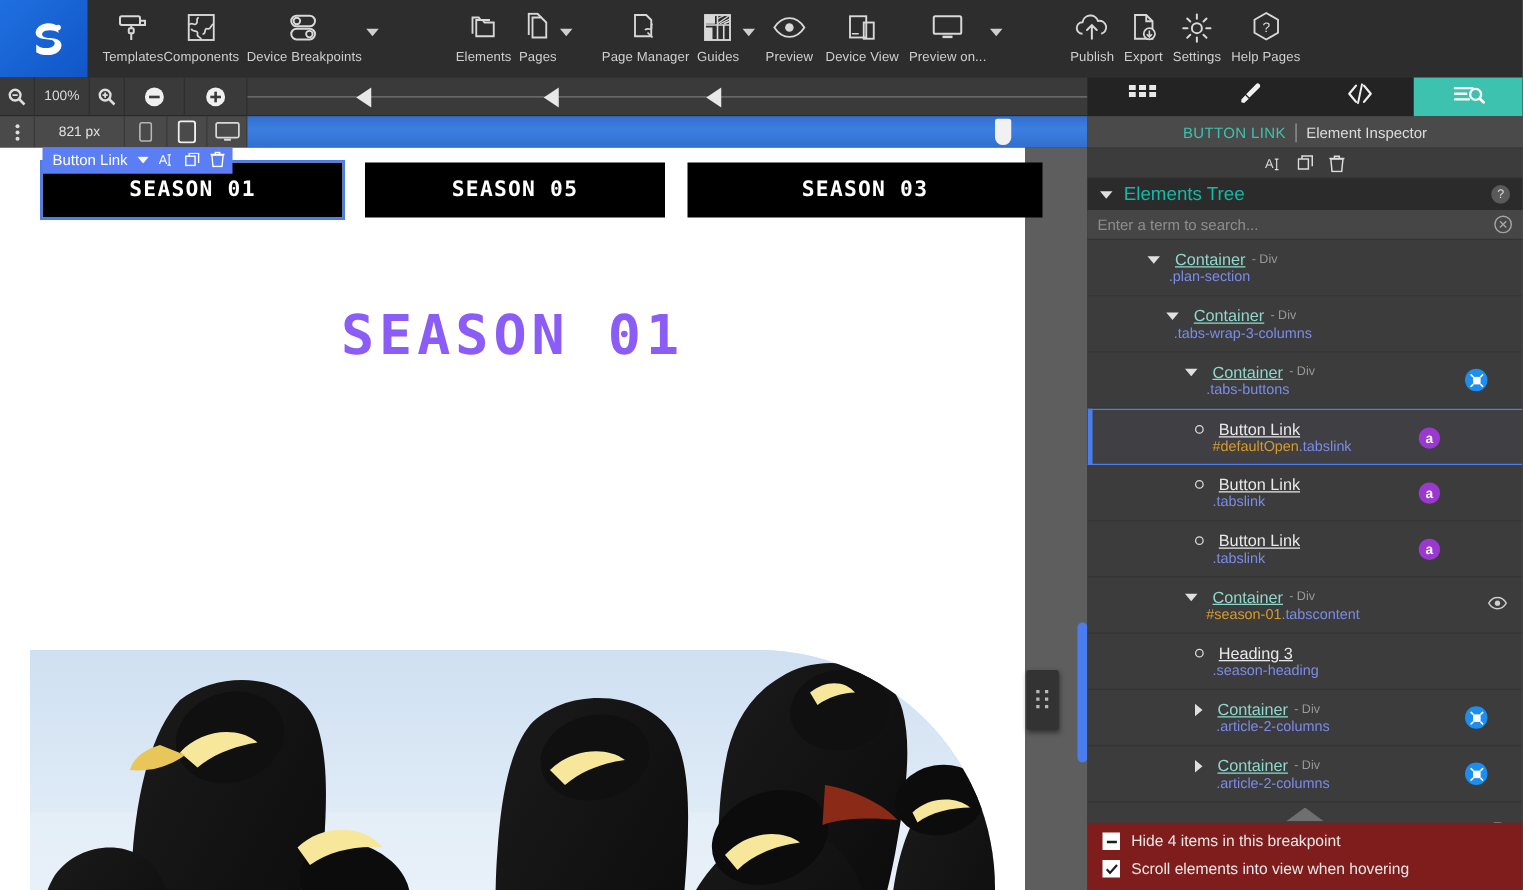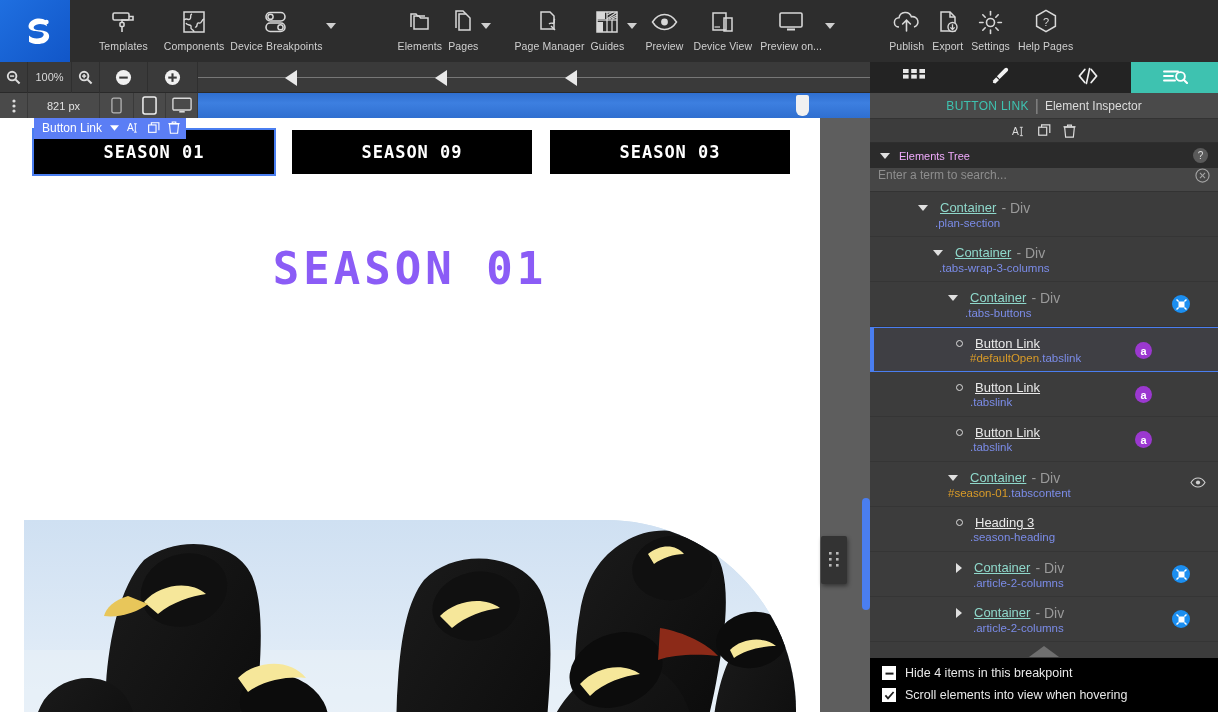--- a/index.html
+++ b/index.html
@@ -47,21 +47,21 @@
     background:#5e5e5e; overflow:hidden; }
   #page { position:absolute; left:0; top:0; width:820px; height:594px; background:#fff; }
 
   .tabs-buttons { position:absolute; left:34px; top:12px; width:756px; height:44px; }
   .tabslink { position:absolute; top:0; height:44px; background:#000; color:#fff;
     font-family:"DejaVu Sans Mono","Liberation Mono",monospace; font-weight:bold;
     font-size:17px; letter-spacing:1px; display:flex; align-items:center;
     justify-content:center; cursor:pointer; }
   #tab0 { left:0; width:240px; outline:2px solid #4a7ef0; outline-offset:0; }
   #tab1 { left:258px; width:240px; }
-  #tab2 { left:516px; width:240px; }
+  #tab2 { left:516px; width:284px; }
 
   #selBadge { position:absolute; left:34px; top:-2px; height:23px; background:#5b7ef5;
     display:flex; align-items:center; padding:0 6px 0 8px; gap:8px; z-index:5; }
   #selBadge .blbl { font-size:12px; color:#fff; white-space:nowrap; }
   #selBadge .bic { display:flex; align-items:center; cursor:pointer; }
 
   #heading { position:absolute; left:0; top:125px; width:820px; text-align:center;
     color:#8b5cf6; font-family:"DejaVu Sans Mono","Liberation Mono",monospace;
     font-weight:bold; font-size:44px; letter-spacing:4px; }
 
@@ -87,89 +87,89 @@
   #pinsp .t1 { color:#3ec2b0; font-size:12px; letter-spacing:.3px; }
   #pinsp .sep { color:#888; margin:0 6px; }
   #pinsp .t2 { color:#dcdcdc; font-size:12px; }
   #pacts { height:24px; background:#3c3c3c; display:flex; align-items:center;
     justify-content:center; gap:12px; flex:none; border-bottom:1px solid #2e2e2e; }
   #pacts .ai { cursor:pointer; display:flex; }
   #etHead { height:25px; background:#2b2b2b; display:flex; align-items:center;
     padding:0 10px; flex:none; }
   #etHead .tw { width:0;height:0;border-left:5px solid transparent;border-right:5px solid transparent;
     border-top:6px solid #e0e0e0; margin-right:9px; cursor:pointer; }
-  #etHead .ttl { color:#f0abfc; font-size:11px; flex:1; }
+  #etHead .ttl { color:#14b8a6; font-size:15px; flex:1; }
   #helpBtn { width:15px;height:15px;border-radius:50%; background:#5a5a5a; color:#ddd;
     font-size:10px; display:flex;align-items:center;justify-content:center; cursor:pointer;}
-  #etSearch { height:24px; background:#464646; display:flex; align-items:flex-start;
+  #etSearch { height:24px; background:#464646; display:flex; align-items:center;
     padding:0 8px; flex:none; border-bottom:1px solid #333;}
   #etSearch input { flex:1; background:transparent; border:0; outline:0; color:#c9c9c9;
     font-size:12px; font-family:"Liberation Sans",sans-serif; }
   #etSearch input::placeholder { color:#8e8e8e; }
   #clearSearch { cursor:pointer; display:flex; }
 
   #tree { flex:1; overflow:hidden; background:#3c3c3c; position:relative; }
   .trow { height:45px; border-bottom:1px solid #353535; position:relative;
     display:flex; align-items:center; cursor:pointer; }
   .trow.sel { background:#3f3f44; border-top:1px solid #4a7ef0; border-bottom:1px solid #4a7ef0; }
   .trow.sel::before { content:""; position:absolute; left:0; top:-1px; bottom:-1px; width:4px;
     background:#4a7ef0; }
   .trow .body { display:flex; flex-direction:column; justify-content:center; gap:1px; }
   .trow .line1 { font-size:13px; display:flex; align-items:center; gap:5px; }
   .trow .nm { color:#8fd8cb;text-decoration:underline; }
-  .trow .tag { color:#9a9a9a; font-size:14px;text-align:center; }
+  .trow .tag { color:#9a9a9a; font-size:10px;text-align:center; }
   .trow .nm.white { color:#e9e9e9; }
   .trow .line2 { font-size:11.5px; color:#7b8ce8; }
   .trow .line2 .idpart { color:#d99b28; }
   .tw2 { width:0;height:0;border-left:5px solid transparent;border-right:5px solid transparent;
     border-top:6px solid #e0e0e0; margin-right:7px; }
   .tw2.closed { border-left:6px solid #e0e0e0; border-top:5px solid transparent;
     border-bottom:5px solid transparent; border-right:0; }
   .dot { width:7px;height:7px;border-radius:50%; border:1px solid #ddd; margin-right:7px; }
   .badgeA { position:absolute; right:66px; top:14px; width:17px;height:17px;border-radius:50%;
     background:#9b38d0; color:#fff; font-size:11px; display:flex;align-items:center;
     justify-content:center; font-weight:bold; }
   .badgeFlex { position:absolute; right:28px; top:13px; width:18px;height:18px;border-radius:50%;
     background:#1b8ef0; display:flex;align-items:center;justify-content:center; }
   .badgeEye { position:absolute; right:12px; top:15px; display:flex; }
 
   #scrollUp { position:absolute; left:0; right:0; bottom:0; height:14px;
     background:#3c3c3c; display:flex; align-items:center; justify-content:center; }
 
-  #foot { flex:none; background:#000000; padding:4px 0 6px 0; }
+  #foot { flex:none; background:#7f1d1d; padding:4px 0 6px 0; }
   .fopt { height:22px; display:flex; align-items:center; padding-left:12px; gap:9px; cursor:pointer; }
   .cbx { width:14px;height:14px;background:#fff; display:flex;align-items:center;justify-content:center;
     flex:none; }
   .fopt span { color:#e8e8e8; font-size:12.5px; }
 </style>
 </head>
 <body>
 
 <div id="toolbar">
   <div id="logo">
     <svg width="40" height="40" viewBox="0 0 40 40">
       <path d="M31 10c-3-3-9-3-13-1-5 2.5-6 8-2 10 3.6 1.8 9 1 11.5 2.5 2 1.2 1.6 4-1.5 5.2-4 1.5-9.5.6-12-2.2v6.2c4 2.8 11.5 3 16 .8 5-2.5 5.6-8.5 1.4-10.7-3.7-2-9.2-1-11.6-2.5-1.9-1.2-1.3-3.6 1.6-4.6 3.4-1.2 8-.5 10.6 1.6z" fill="#fff"></path>
       <circle cx="31.5" cy="11" r="2.2" fill="#fff"></circle>
     </svg>
   </div>
   <div class="toolwrap" id="toolwrap">
-      <div style="display: flex; align-items: center; margin-left: 29px; justify-content: flex-end;">
+      <div style="display: flex; align-items: center; margin-left: 12px; justify-content: flex-end;">
         <div class="tool">
           <div class="ic">
             <svg width="26" height="24" viewBox="0 0 26 24">
               <rect x="3" y="3" width="16" height="7" rx="1.4" fill="none" stroke="#d8d8d8" stroke-width="1.6"></rect>
               <path d="M19 6.5h4v3.5h-11v2.5" fill="none" stroke="#d8d8d8" stroke-width="1.6"></path>
               <rect x="10" y="12.5" width="4" height="4" rx="1" fill="none" stroke="#d8d8d8" stroke-width="1.6"></rect>
               <line x1="12" y1="16.5" x2="12" y2="22" stroke="#d8d8d8" stroke-width="1.6"></line>
             </svg>
           </div>
           <div class="lbl">Templates</div>
         </div>
       </div>
-      <div style="display: flex; align-items: center; margin-left: 16px;">
+      <div style="display: flex; align-items: center; margin-left: 0;">
         <div class="tool">
           <div class="ic">
             <svg width="24" height="24" viewBox="0 0 24 24">
               <rect x="2" y="2" width="20" height="20" fill="none" stroke="#d8d8d8" stroke-width="1.5"></rect>
               <path d="M2 10c3-3 4 1 6-1s-1-4 2-5M22 9c-3 1-2 5-5 4s-1 5-4 4M12 22c0-3-4-2-3-5s-4-1-5-4" fill="none" stroke="#d8d8d8" stroke-width="1.4"></path>
             </svg>
           </div>
           <div class="lbl">Components</div>
         </div>
       </div>
@@ -410,21 +410,21 @@
 </div>
 
 <div id="canvasArea">
   <div id="page">
 
     <div class="tabs-buttons">
       <div class="tabslink" id="tab0">
         <span>SEASON 01</span>
       </div>
       <div class="tabslink" id="tab1">
-        <span>SEASON 09</span>
+        <span>SEASON 05</span>
       </div>
       <div class="tabslink" id="tab2">
         <span>SEASON 03</span>
       </div>
     </div>
 
     <div id="selBadge">
       <span class="blbl">Button Link</span>
       <span class="bic">
         <svg width="9" height="6" viewBox="0 0 10 6">
@@ -698,21 +698,21 @@
           </div>
           <span class="badgeA">a</span>
         </div>
         <div class="trow">
           <div class="body" style="margin-left:78px">
             <div class="line1">
               <span class="tw2"></span>
               <span class="nm">Container</span>
               <span class="tag">- Div</span>
             </div>
-            <div class="line2" style=""><span class="idpart">#season-01</span>.tabscontent</div>
+            <div class="line2" style="margin-left:17px"><span class="idpart">#season-01</span>.tabscontent</div>
           </div>
           <span class="badgeEye">
             <svg width="16" height="11" viewBox="0 0 16 11">
               <path d="M1 5.5C3 2 5.4 1 8 1s5 1 7 4.5C13 9 10.6 10 8 10S3 9 1 5.5z" fill="none" stroke="#cfcfcf" stroke-width="1.1"></path>
               <circle cx="8" cy="5.5" r="2.1" fill="#cfcfcf"></circle>
             </svg>
           </span>
         </div>
         <div class="trow">
           <div class="body" style="margin-left:86px">

